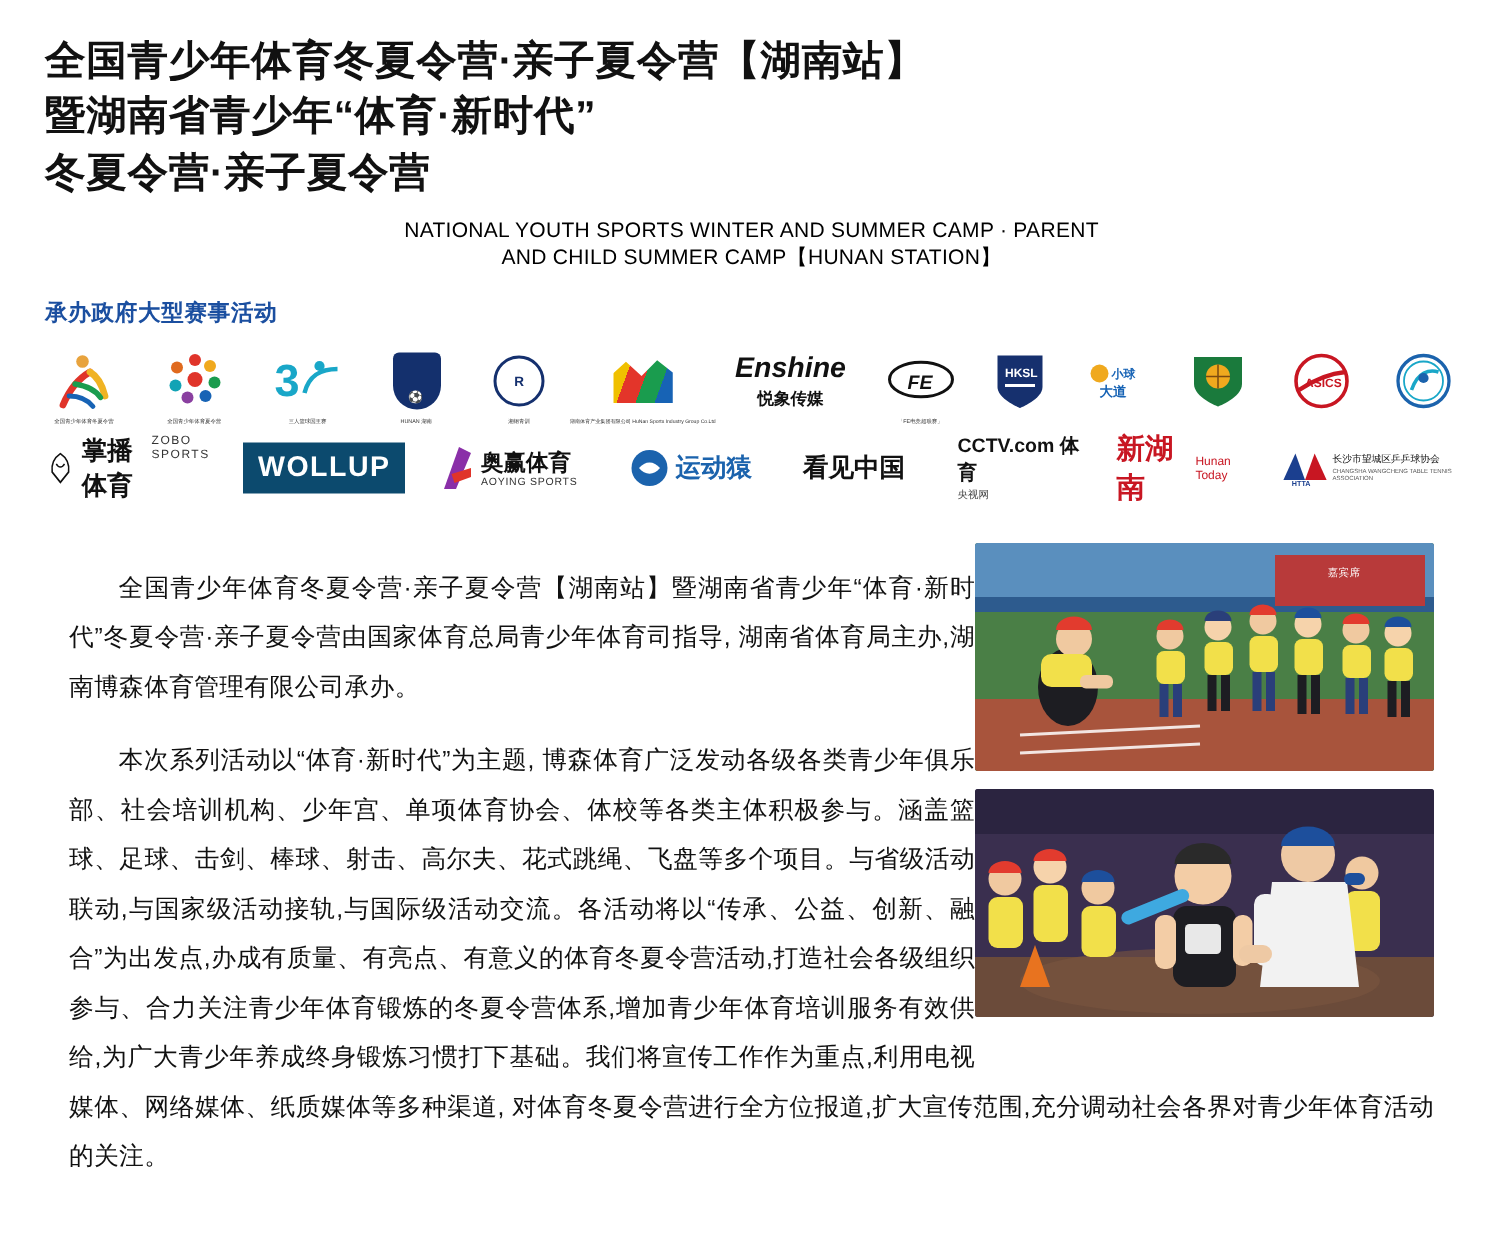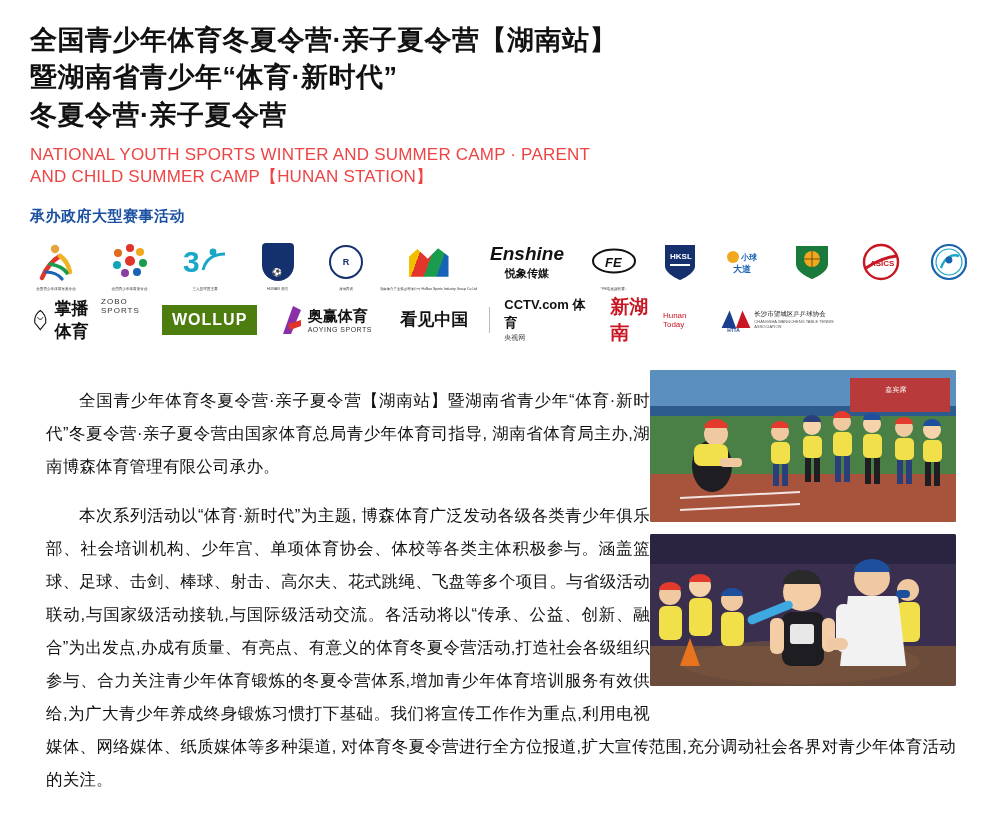--- a/index.html
+++ b/index.html
@@ -23,24 +23,25 @@
     font-size: 27px;
     font-weight: bold;
     line-height: 1.38;
     letter-spacing: 0.5px;
     color: #111;
     margin: 0;
   }
   .title-cn div { white-space: nowrap; }
   .title-en {
     margin-top: 10px;
-    font-size: 17px;
+    font-size: 14px;
     line-height: 1.32;
-    color: #ef4444;
+    color: #000000;
     letter-spacing: 0.2px;
+    text-align: center;
   }
   .subhead {
     margin-top: 18px;
     font-size: 15px;
     font-weight: bold;
     color: #1b4fa0;
     letter-spacing: 0.5px;
   }
   
   .logo-row {
@@ -81,22 +82,22 @@
     width: 32px; height: 38px;
     background: #14306d;
     border-radius: 4px 4px 16px 16px;
     color: #fff;
     font-size: 8px;
     display: flex; align-items: flex-end; justify-content: center;
     padding-bottom: 4px;
     font-weight: bold;
   }
   .box-dark {
-    background: #4d7c0f; color: #fff; font-weight: bold;
-    padding: 6px 10px; font-size: 16px; letter-spacing: 1px;
+    background: #0c4a6e; color: #fff; font-weight: bold;
+    padding: 6px 10px; font-size: 19px; letter-spacing: 1px;
   }
   .txt-logo { font-size: 15px; font-weight: bold; }
   .wave {
     width: 40px; height: 30px;
     background: linear-gradient(110deg, #f0c000 0 25%, #e3352a 25% 50%, #1a9c4e 50% 75%, #1763b5 75% 100%);
     clip-path: polygon(0 35%, 22% 8%, 48% 40%, 74% 5%, 100% 32%, 100% 100%, 0 100%);
   }
   .sep { width: 1px; height: 26px; background: #bbb; }
   
   .content {
@@ -283,20 +284,27 @@
       <svg width="26" height="32" viewBox="0 0 26 32">
         <path d="M4 30 L14 2 L22 6 L12 30 Z" fill="#8a2fa8"></path>
         <path d="M9 20 L22 16 L22 22 L11 26 Z" fill="#e0342a"></path>
       </svg>
       <div style="display:flex;flex-direction:column;margin-left:3px">
         <span style="font-size:15px;font-weight:bold">奥赢体育</span>
         <span style="font-size:7px;color:#333;letter-spacing:0.5px">AOYING SPORTS</span>
       </div>
     </div>
 
+    <div class="logo" style="width:108px">
+      <svg width="28" height="30" viewBox="0 0 28 30">
+        <circle cx="14" cy="15" r="12" fill="#1b63ad"></circle>
+        <path d="M7 15 C11 10 17 10 21 15 C17 20 11 20 7 15 Z" fill="#fff"></path>
+      </svg>
+      <span style="font-size:17px;font-weight:bold;color:#1b63ad;margin-left:3px">运动猿</span>
+    </div>
 
     <div class="logo" style="width:82px">
       <span style="font-size:17px;font-weight:bold;color:#111;font-family:'Liberation Serif',serif">看见中国</span>
     </div>
 
     <div class="sep"></div>
 
     <div class="logo" style="width:92px;flex-direction:column;align-items:flex-start">
       <span style="font-size:13px;font-weight:bold;color:#111">CCTV.com 体育</span>
       <span style="font-size:7px;color:#444;margin-top:1px">央视网</span>

